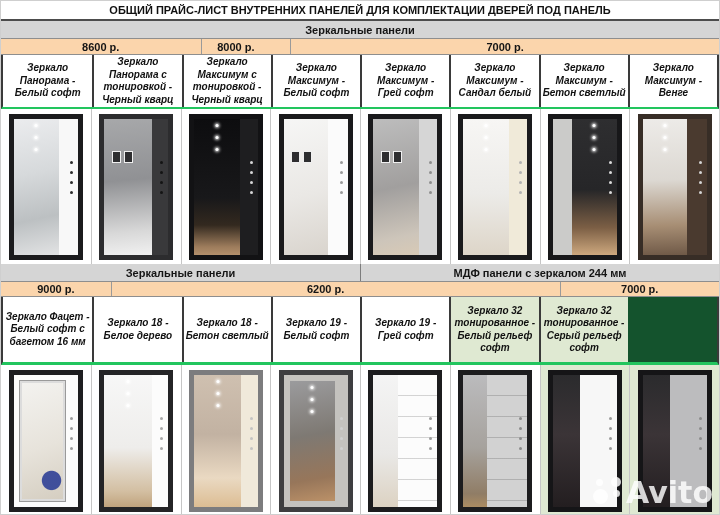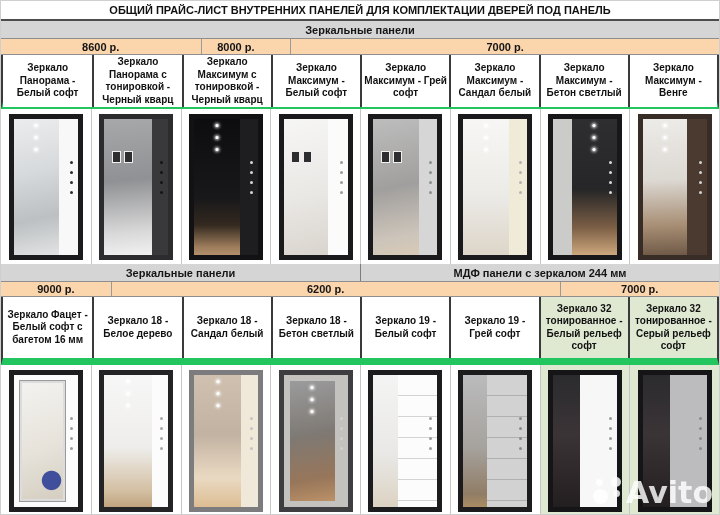--- a/index.html
+++ b/index.html
@@ -21,21 +21,21 @@
     font-size:11px;font-weight:bold;color:#151515;box-sizing:border-box;text-align:right;
   }
   .section-cell:not(:first-child){border-left:1px solid #7d7d7d;}
   .price-row{height:16px;background:var(--price-bg,#fbd5ac);border-bottom:1px solid #8e8e8e;}
   #row-prices-2{height:15px;}
   .price-cell{
     display:flex;align-items:center;justify-content:center;
     font-size:11px;font-weight:bold;color:#151515;box-sizing:border-box;margin-left:20px;
   }
   .price-cell:not(:first-child){border-left:1px solid #9a9a9a;}
-  .products-row{border-bottom:7px solid #22c55e;border-left:2px solid #3a3a3a;border-right:2px solid #3a3a3a;}
+  .products-row{border-bottom:3px solid #22c55e;border-left:2px solid #3a3a3a;border-right:2px solid #3a3a3a;font-style:italic;}
   #row-products-1{height:54px;}
   #row-products-2{height:68px;}
   .product-cell{
     background:#fff;display:flex;align-items:center;justify-content:center;
     font-size:10px;font-weight:bold;color:#111;text-align:center;
     line-height:12.5px;padding:1px 2px;box-sizing:border-box;
   }
   .product-cell:not(:first-child){border-left:2px solid #3a3a3a;}
   .images-row{background:#fff;}
   #row-images-1{height:155px;}
@@ -254,21 +254,20 @@
       <div class="section-cell" style="grid-column: span 4;">МДФ панели с зеркалом 244 мм</div>
     </div>
   <div class="row grid price-row" id="row-prices-2">
       <div class="price-cell" style="grid-column: span 1;">9000 р.</div>
       <div class="price-cell" style="grid-column: span 5;">6200 р.</div>
       <div class="price-cell" style="grid-column: span 2;">7000 р.</div>
     </div>
   <div class="row grid products-row" id="row-products-2">
       <div class="product-cell">Зеркало Фацет - Белый софт с багетом 16 мм</div>
       <div class="product-cell">Зеркало 18 - Белое дерево</div>
-      <div class="product-cell">Зеркало 18 - Сандал белый</div>
       <div class="product-cell">Зеркало 18 - Бетон светлый</div>
       <div class="product-cell">Зеркало 19 - Белый софт</div>
       <div class="product-cell">Зеркало 19 - Грей софт</div>
       <div class="product-cell highlight">Зеркало 32 тонированное - Белый рельеф софт</div>
       <div class="product-cell highlight">Зеркало 32 тонированное - Серый рельеф софт</div>
     </div>
   <div class="row grid images-row" id="row-images-2">
       <div class="image-cell">
         <div class="door inset" style="border-color: rgb(30, 30, 32); background: rgb(252, 252, 252);">
           <div class="mirror baget" style="background: radial-gradient(circle at 72% 84%, rgba(47, 64, 150, 0.9) 0px, rgba(47, 64, 150, 0.9) 9%, rgba(47, 64, 150, 0) 10%), linear-gradient(160deg, rgb(243, 242, 239) 0%, rgb(231, 227, 219) 55%, rgb(213, 206, 193) 100%);"></div>

